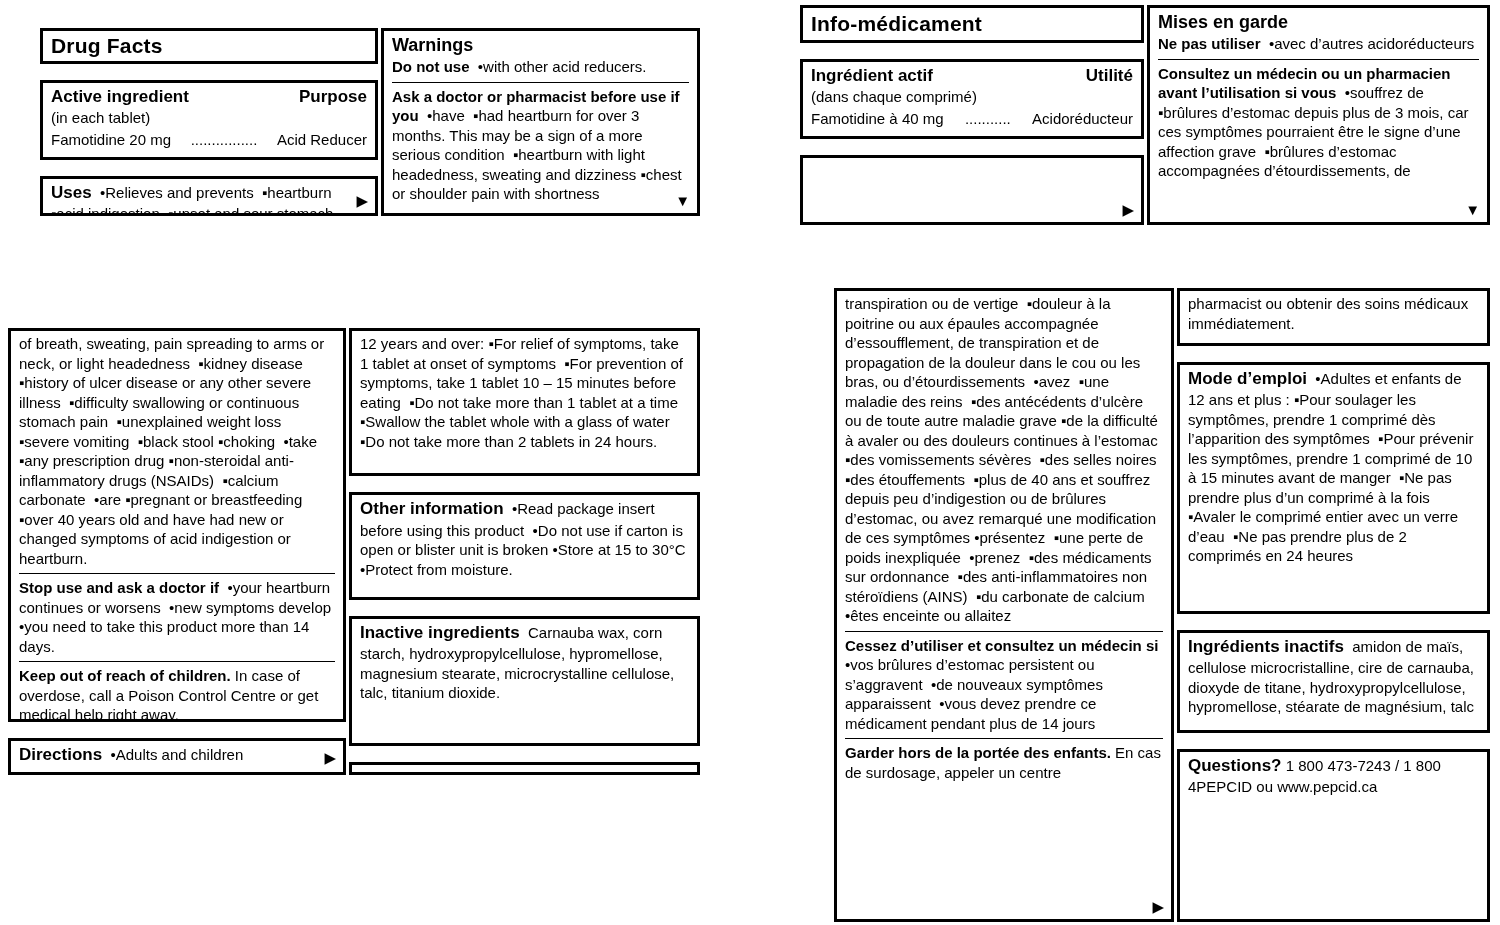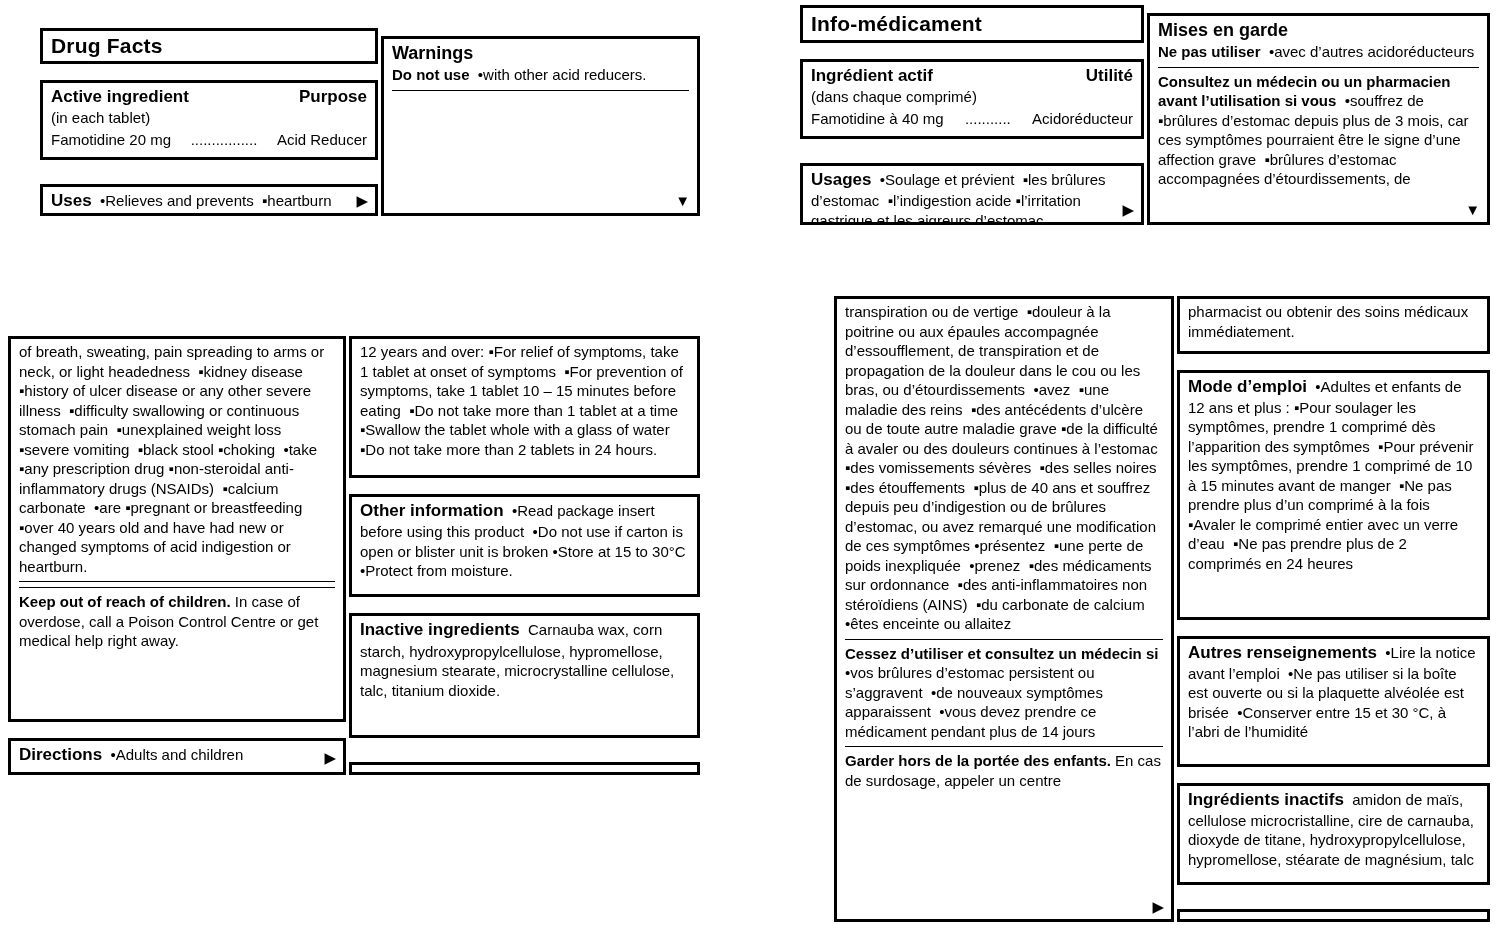--- a/index.html
+++ b/index.html
@@ -1,20 +1,20 @@
 <!DOCTYPE html>
 <html><head>
 <meta charset="utf-8">
 <style>
   html,body{margin:0;padding:0;width:1500px;height:925px;background:#fff;overflow:hidden;}
   body{font-family:"Liberation Sans", sans-serif;color:#000;position:relative;font-size:15px;line-height:1.3;}
   .panel{position:absolute;display:flex;gap:3px;box-sizing:border-box;}
   .col{display:flex;flex-direction:column;gap:16px;box-sizing:border-box;}
   .cell{border:3px solid #000;background:#fff;box-sizing:border-box;padding:3px 8px 4px 8px;position:relative;overflow:hidden;}
-  .flex1{flex:1;margin-top:8px;}
+  .flex1{flex:1;}
   .para{margin:0;white-space:pre-wrap;}
   .para b{font-weight:bold;}
   .h17{font-size:17px;font-weight:bold;}
   .h18{font-size:18px;font-weight:bold;}
   .title21{font-size:21px;font-weight:bold;letter-spacing:.2px;}
   .rule{border-top:1.5px solid #000;margin:5px 0 4px 0;}
   .row-between{display:flex;justify-content:space-between;align-items:flex-start;}
   .leader{display:flex;justify-content:space-between;align-items:baseline;margin-top:2px;}
   .leader .dots{overflow:hidden;white-space:nowrap;padding:0 4px;}
   .arrow{position:absolute;font-size:15px;line-height:1;}
@@ -43,20 +43,21 @@
     </div>
     <div class="cell flex1">
       <p class="para"><b class="h17">Uses</b><span>  •Relieves and prevents  ▪heartburn ▪acid indigestion  ▪upset and sour stomach</span></p>
       <span class="arrow br">▶</span>
     </div>
   </div>
   <div class="cell flex1">
     <p class="para"><b class="h18">Warnings</b></p>
     <p class="para"><b>Do not use</b><span>  •with other acid reducers.</span></p>
     <div class="rule"></div>
+    <p class="para"><b>Ask a doctor or pharmacist before use if you</b><span>  •have  ▪had heartburn for over 3 months. This may be a sign of a more serious condition  ▪heartburn with light headedness, sweating and dizziness ▪chest or shoulder pain with shortness</span></p>
     <span class="arrow br">▼</span>
   </div>
 </div>
 
 <div class="panel" id="fr-top" style="left:800px;top:5px;width:690px;height:220px;">
   <div class="col" style="width:344px;">
     <div class="cell" style="height:38px;display:flex;align-items:center;">
       <span class="title21">Info-médicament</span>
     </div>
     <div class="cell" style="height:80px;">
@@ -65,38 +66,38 @@
         <b class="h17">Utilité</b>
       </div>
       <p class="para">(dans chaque comprimé)</p>
       <div class="leader">
         <span>Famotidine à 40 mg</span>
         <span class="dots">...........</span>
         <span>Acidoréducteur</span>
       </div>
     </div>
     <div class="cell flex1">
-      <p class="para"><b class="h17">Usages</b><span>  •Soulage et prévient  ▪les brûlures d’estomac  ▪l’indigestion acide ▪l’irritation gastrique et les aigreurs d’estomac</span></p>
       <span class="arrow br">▶</span>
     </div>
   </div>
   <div class="cell flex1">
     <p class="para"><b class="h18">Mises en garde</b></p>
     <p class="para"><b>Ne pas utiliser</b><span>  •avec d’autres acidoréducteurs</span></p>
     <div class="rule"></div>
     <p class="para"><b>Consultez un médecin ou un pharmacien avant l’utilisation si vous</b><span>  •souffrez de ▪brûlures d’estomac depuis plus de 3 mois, car ces symptômes pourraient être le signe d’une affection grave  ▪brûlures d’estomac accompagnées d’étourdissements, de</span></p>
     <span class="arrow br">▼</span>
   </div>
 </div>
 
 <div class="panel" id="en-bottom" style="left:8px;top:328px;width:692px;height:447px;">
   <div class="col" style="width:338px;">
     <div class="cell flex1">
       <p class="para">of breath, sweating, pain spreading to arms or neck, or light headedness  ▪kidney disease  ▪history of ulcer disease or any other severe illness  ▪difficulty swallowing or continuous stomach pain  ▪unexplained weight loss  ▪severe vomiting  ▪black stool ▪choking  •take  ▪any prescription drug ▪non-steroidal anti-inflammatory drugs (NSAIDs)  ▪calcium carbonate  •are ▪pregnant or breastfeeding  ▪over 40 years old and have had new or changed symptoms of acid indigestion or heartburn.</p>
       <div class="rule"></div>
+      <p class="para"><b>Stop use and ask a doctor if</b><span>  •your heartburn continues or worsens  •new symptoms develop  •you need to take this product more than 14 days.</span></p>
       <div class="rule"></div>
       <p class="para"><b>Keep out of reach of children.</b><span> In case of overdose, call a Poison Control Centre or get medical help right away.</span></p>
     </div>
     <div class="cell" style="height:37px;">
       <p class="para"><b class="h17">Directions</b><span>  •Adults and children</span></p>
       <span class="arrow mid">▶</span>
     </div>
   </div>
   <div class="col flex1">
     <div class="cell" style="height:152px;">
@@ -125,23 +126,20 @@
       <span class="arrow br">▶</span>
     </div>
   </div>
   <div class="col flex1">
     <div class="cell" style="height:58px;">
       <p class="para">pharmacist ou obtenir des soins médicaux immédiatement.</p>
     </div>
     <div class="cell" style="height:252px;">
       <p class="para"><b class="h17">Mode d’emploi</b><span>  •Adultes et enfants de 12 ans et plus : ▪Pour soulager les symptômes, prendre 1 comprimé dès l’apparition des symptômes  ▪Pour prévenir les symptômes, prendre 1 comprimé de 10 à 15 minutes avant de manger  ▪Ne pas prendre plus d’un comprimé à la fois ▪Avaler le comprimé entier avec un verre d’eau  ▪Ne pas prendre plus de 2 comprimés en 24 heures</span></p>
     </div>
-    <div class="cell" style="height:132px;">
-      <p class="para"><b class="h17">Autres renseignements</b><span>  •Lire la notice avant l’emploi  •Ne pas utiliser si la boîte est ouverte ou si la plaquette alvéolée est brisée  •Conserver entre 15 et 30 °C, à l’abri de l’humidité</span></p>
-    </div>
     <div class="cell" style="height:103px;">
       <p class="para"><b class="h17">Ingrédients inactifs</b><span>  amidon de maïs, cellulose microcristalline, cire de carnauba, dioxyde de titane, hydroxypropylcellulose, hypromellose, stéarate de magnésium, talc</span></p>
     </div>
     <div class="cell flex1">
       <p class="para"><b class="h17">Questions?</b><span> 1 800 473-7243 / 1 800 4PEPCID ou www.pepcid.ca</span></p>
     </div>
   </div>
 </div>
 
 </body></html>

